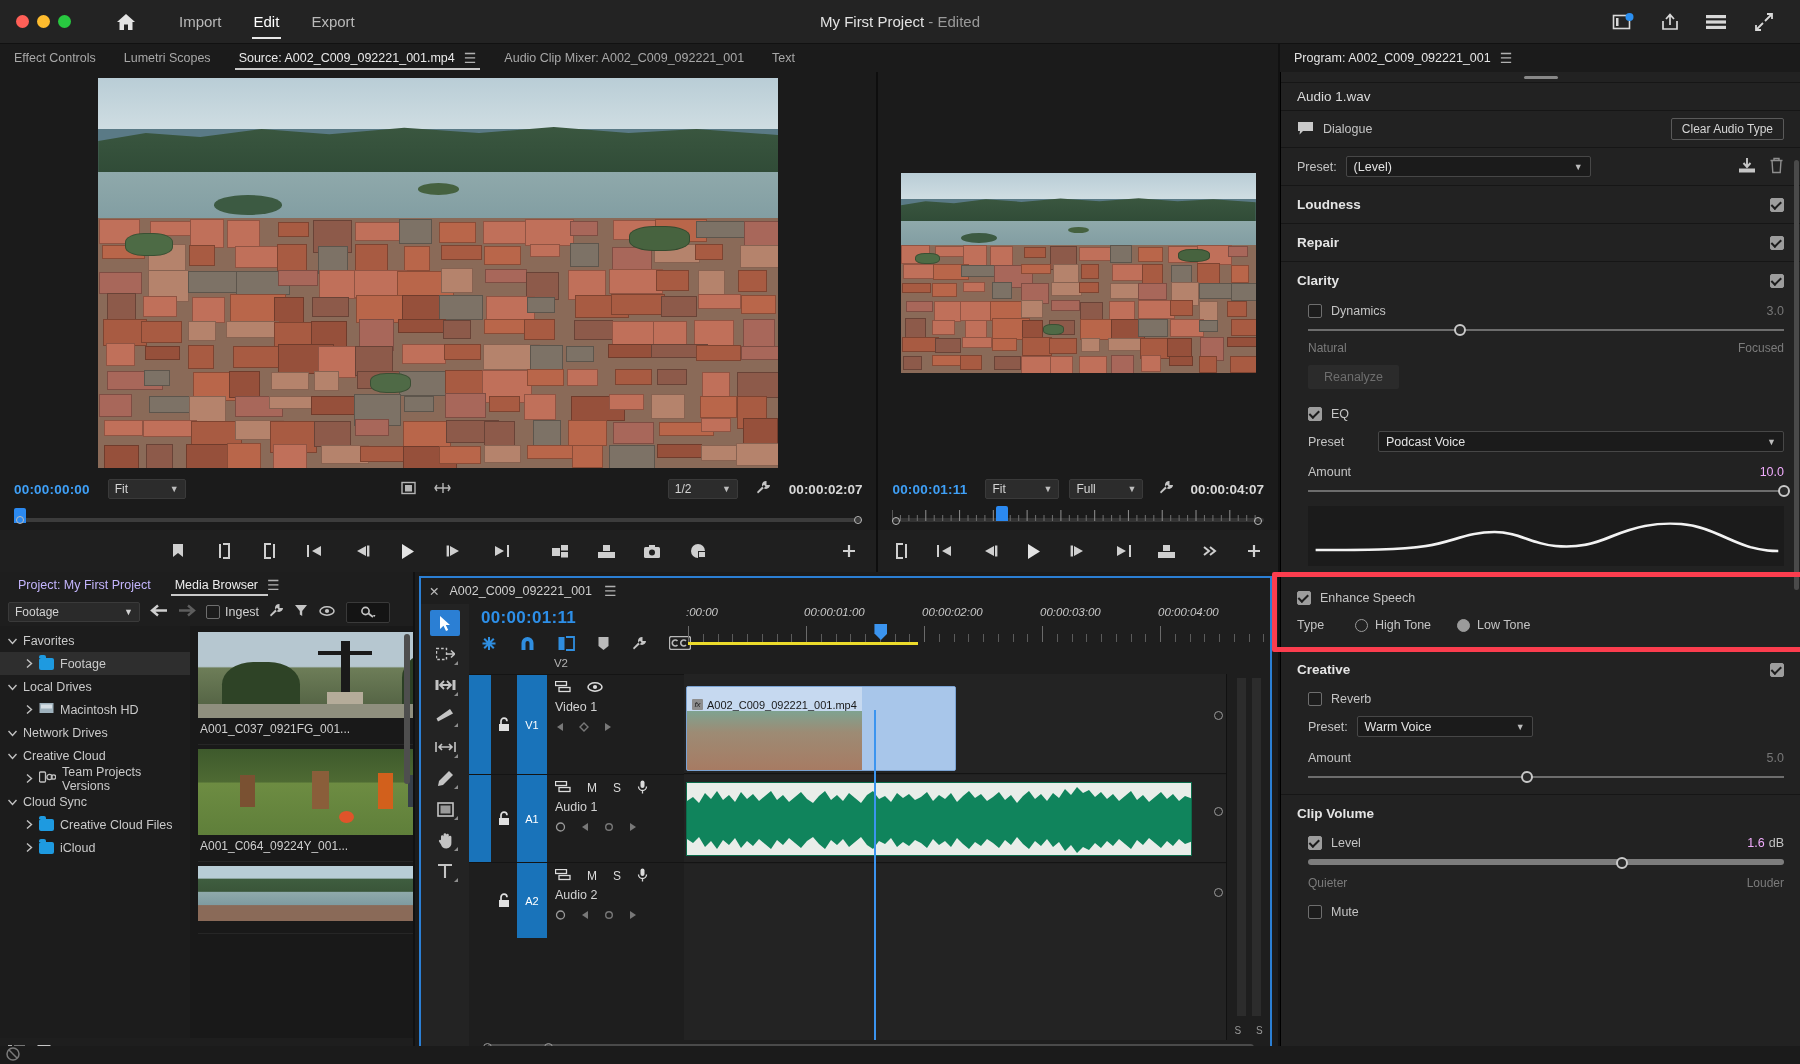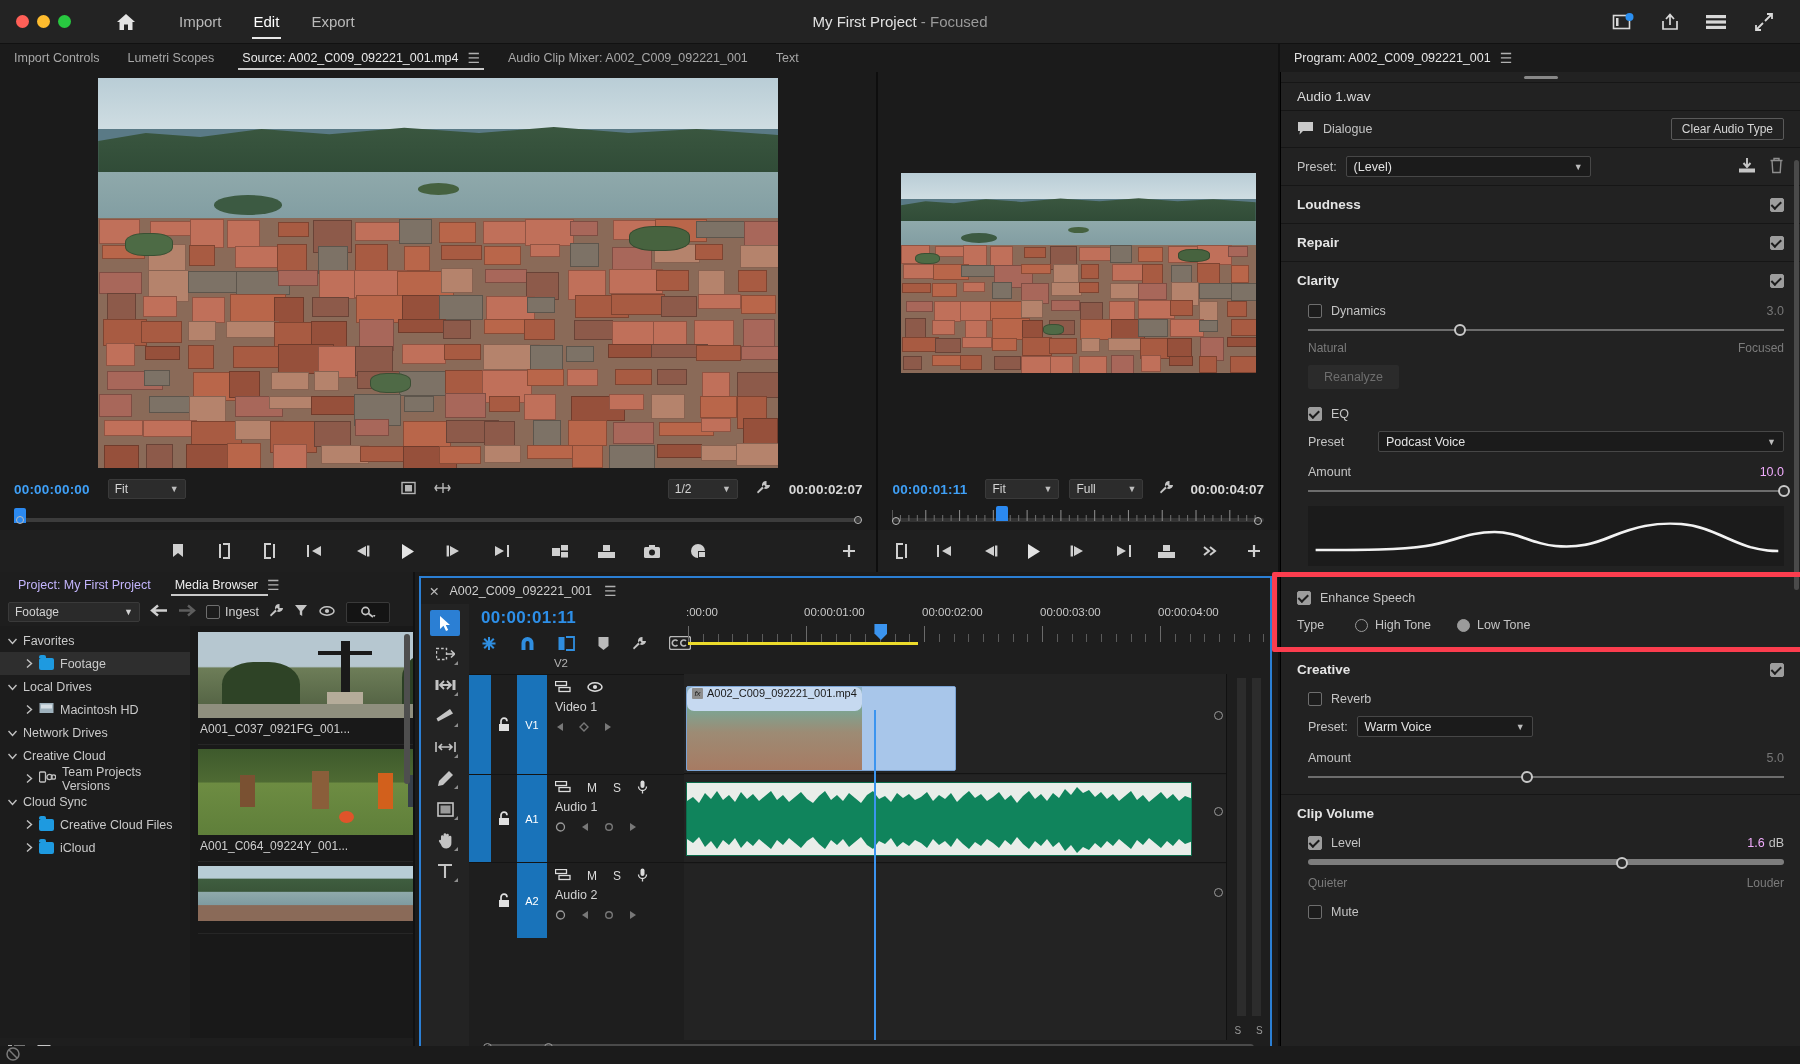--- a/index.html
+++ b/index.html
@@ -111,40 +111,40 @@
   .tlTools{ width:48px; background:#232323; display:flex; flex-direction:column; align-items:center; padding-top:6px; gap:5px; flex:0 0 48px;}
   .tool{ width:30px; height:26px; display:flex; align-items:center; justify-content:center; border-radius:2px; position:relative;}
   .tool.active{ background:#2b7fd4;}
   .tool .corner{ position:absolute; right:2px; bottom:2px; width:0;height:0; border-left:4px solid transparent; border-bottom:4px solid #8d8d8d;}
   .tlMain{ flex:1; display:flex; flex-direction:column; min-width:0;}
   .tlInfo{ height:70px; display:flex; }
   .tlInfoL{ width:215px; padding:4px 0 0 12px;}
   .bigtc{ color:#2d8fe8; font-weight:bold; font-size:17px; letter-spacing:.3px;}
   .tlicons{ display:flex; gap:22px; align-items:center; margin-top:7px;}
   .v2lab{ text-align:center; font-size:11.5px; color:#b4b4b4; margin-top:3px; width:160px;}
-  .ruler{ flex:1; position:relative; overflow:hidden;}
+  .ruler{ flex:1; position:relative; overflow:hidden;font-style:italic;}
   .rtick{ position:absolute; top:22px; width:1px; background:#6a6a6a;}
   .rlab{ position:absolute; top:2px; font-size:11.5px; color:#c8c8c8; white-space:nowrap;}
   .yellowbar{ position:absolute; height:3px; background:#ecdb2b; top:38px;}
   .phead{ position:absolute; top:20px; width:13px; height:16px; background:#3b94ef;
           clip-path:polygon(0 0,100% 0,100% 60%,50% 100%,0 60%);}
   .pline{ position:absolute; top:36px; bottom:0; width:2px; background:#3b94ef; z-index:9;}
   .tracks{ flex:1; display:flex; min-height:0; position:relative;}
   .thead{ width:215px; background:#1e1e1e; flex:0 0 215px;}
   .trk{ border-top:1px solid #141414; display:flex; position:relative;}
   .toggleA{ width:22px; background:#1973ba;}
   .lockcol{ width:26px; display:flex; align-items:center; justify-content:center;}
   .toggleB{ width:30px; background:#1973ba; display:flex; align-items:center; justify-content:center; font-size:11px; color:#fff;}
   .tname{ flex:1; padding:5px 6px 0 8px; position:relative;}
   .tnrow1{ display:flex; align-items:center; gap:16px; height:16px;}
   .tnlabel{ font-size:12.5px; color:#d3d3d3; margin-top:4px;}
   .tnrow3{ display:flex; align-items:center; gap:14px; margin-top:6px;}
   .tbody{ flex:1; background:#202020; position:relative; overflow:hidden;}
   .clipV{ position:absolute; background:#a8c6ea; border:1px solid #7ba3d4; border-radius:2px; overflow:hidden;}
-  .clipLabel{ position:absolute; top:0; left:0; height:15px; display:flex; align-items:flex-end; gap:4px; padding:12px 5px; font-size:11px; color:#1a1a1a; background:#c6d9f0; white-space:nowrap;border-radius:7px;}
+  .clipLabel{ position:absolute; top:0; left:0; height:15px; display:flex; align-items:flex-start; gap:4px; padding:12px 5px; font-size:11px; color:#1a1a1a; background:#c6d9f0; white-space:nowrap;}
   .fxbadge{ width:11px; height:11px; background:#8e8e8e; color:#222; font-size:8px; display:flex; align-items:center; justify-content:center; border-radius:1px; font-style:italic;}
   .clipA{ position:absolute; background:#10845c; border:1px solid #0c6b4b; overflow:hidden;}
   .meters{ width:44px; background:#1e1e1e; border-left:1px solid #111; position:relative; flex:0 0 44px;}
   .mcol{ position:absolute; top:4px; bottom:24px; width:9px; background:#2c2c2c;}
   .ssrow{ position:absolute; bottom:4px; left:0; right:0; display:flex; justify-content:space-around; font-size:10px; color:#999;}
   .tlFoot{ height:16px; position:relative; background:#1e1e1e;}
   .hbar{ position:absolute; height:7px; background:#4a4a4a; border-radius:4px; top:4px;}
   .hdot{ position:absolute; width:9px; height:9px; border:1.5px solid #9a9a9a; border-radius:50%; top:3px;}
 
   
@@ -190,21 +190,21 @@
       <svg width="22" height="20" viewBox="0 0 22 20">
           <path d="M11 2 L20 10 L17.5 10 L17.5 18 L13 18 L13 12.5 L9 12.5 L9 18 L4.5 18 L4.5 10 L2 10 Z" fill="#e4e4e4"></path>
         </svg>
     </div>
     <div class="tbtabs">
       <div class="tbtab">Import</div>
       <div class="tbtab active">Edit</div>
       <div class="tbtab">Export</div>
     </div>
     <div class="title-center">
-      <span>My First Project</span><span class="edited"> - Focused</span>
+      <span>My First Project</span><span class="edited"> - Edited</span>
     </div>
     <div class="tbright">
       <span>
         <svg width="22" height="18" viewBox="0 0 22 18">
             <rect x="1.5" y="2.5" width="16" height="13" fill="none" stroke="#d8d8d8" stroke-width="1.6"></rect>
             <rect x="4" y="5" width="2.5" height="8" fill="#d8d8d8"></rect>
             <circle cx="17.5" cy="4" r="4" fill="#2b8ff0"></circle>
           </svg>
       </span>
       <span>
@@ -224,21 +224,21 @@
         <svg width="20" height="20" viewBox="0 0 20 20">
             <path d="M11 9 L18 2 M13 2 L18 2 L18 7" fill="none" stroke="#d8d8d8" stroke-width="1.8"></path>
             <path d="M9 11 L2 18 M7 18 L2 18 L2 13" fill="none" stroke="#d8d8d8" stroke-width="1.8"></path>
           </svg>
       </span>
     </div>
   </div>
 
   <div class="tabstrip">
     <div class="tabzoneL">
-      <div class="ptab">Import Controls</div>
+      <div class="ptab">Effect Controls</div>
       <div class="ptab">Lumetri Scopes</div>
       <div class="ptab active">
         <span>Source: A002_C009_092221_001.mp4</span>
         <span class="hamb">☰</span>
       </div>
       <div class="ptab">Audio Clip Mixer: A002_C009_092221_001</div>
       <div class="ptab">Text</div>
     </div>
     <div class="tabzoneR">
       <div class="ptab" style="color:#e4e4e4">

